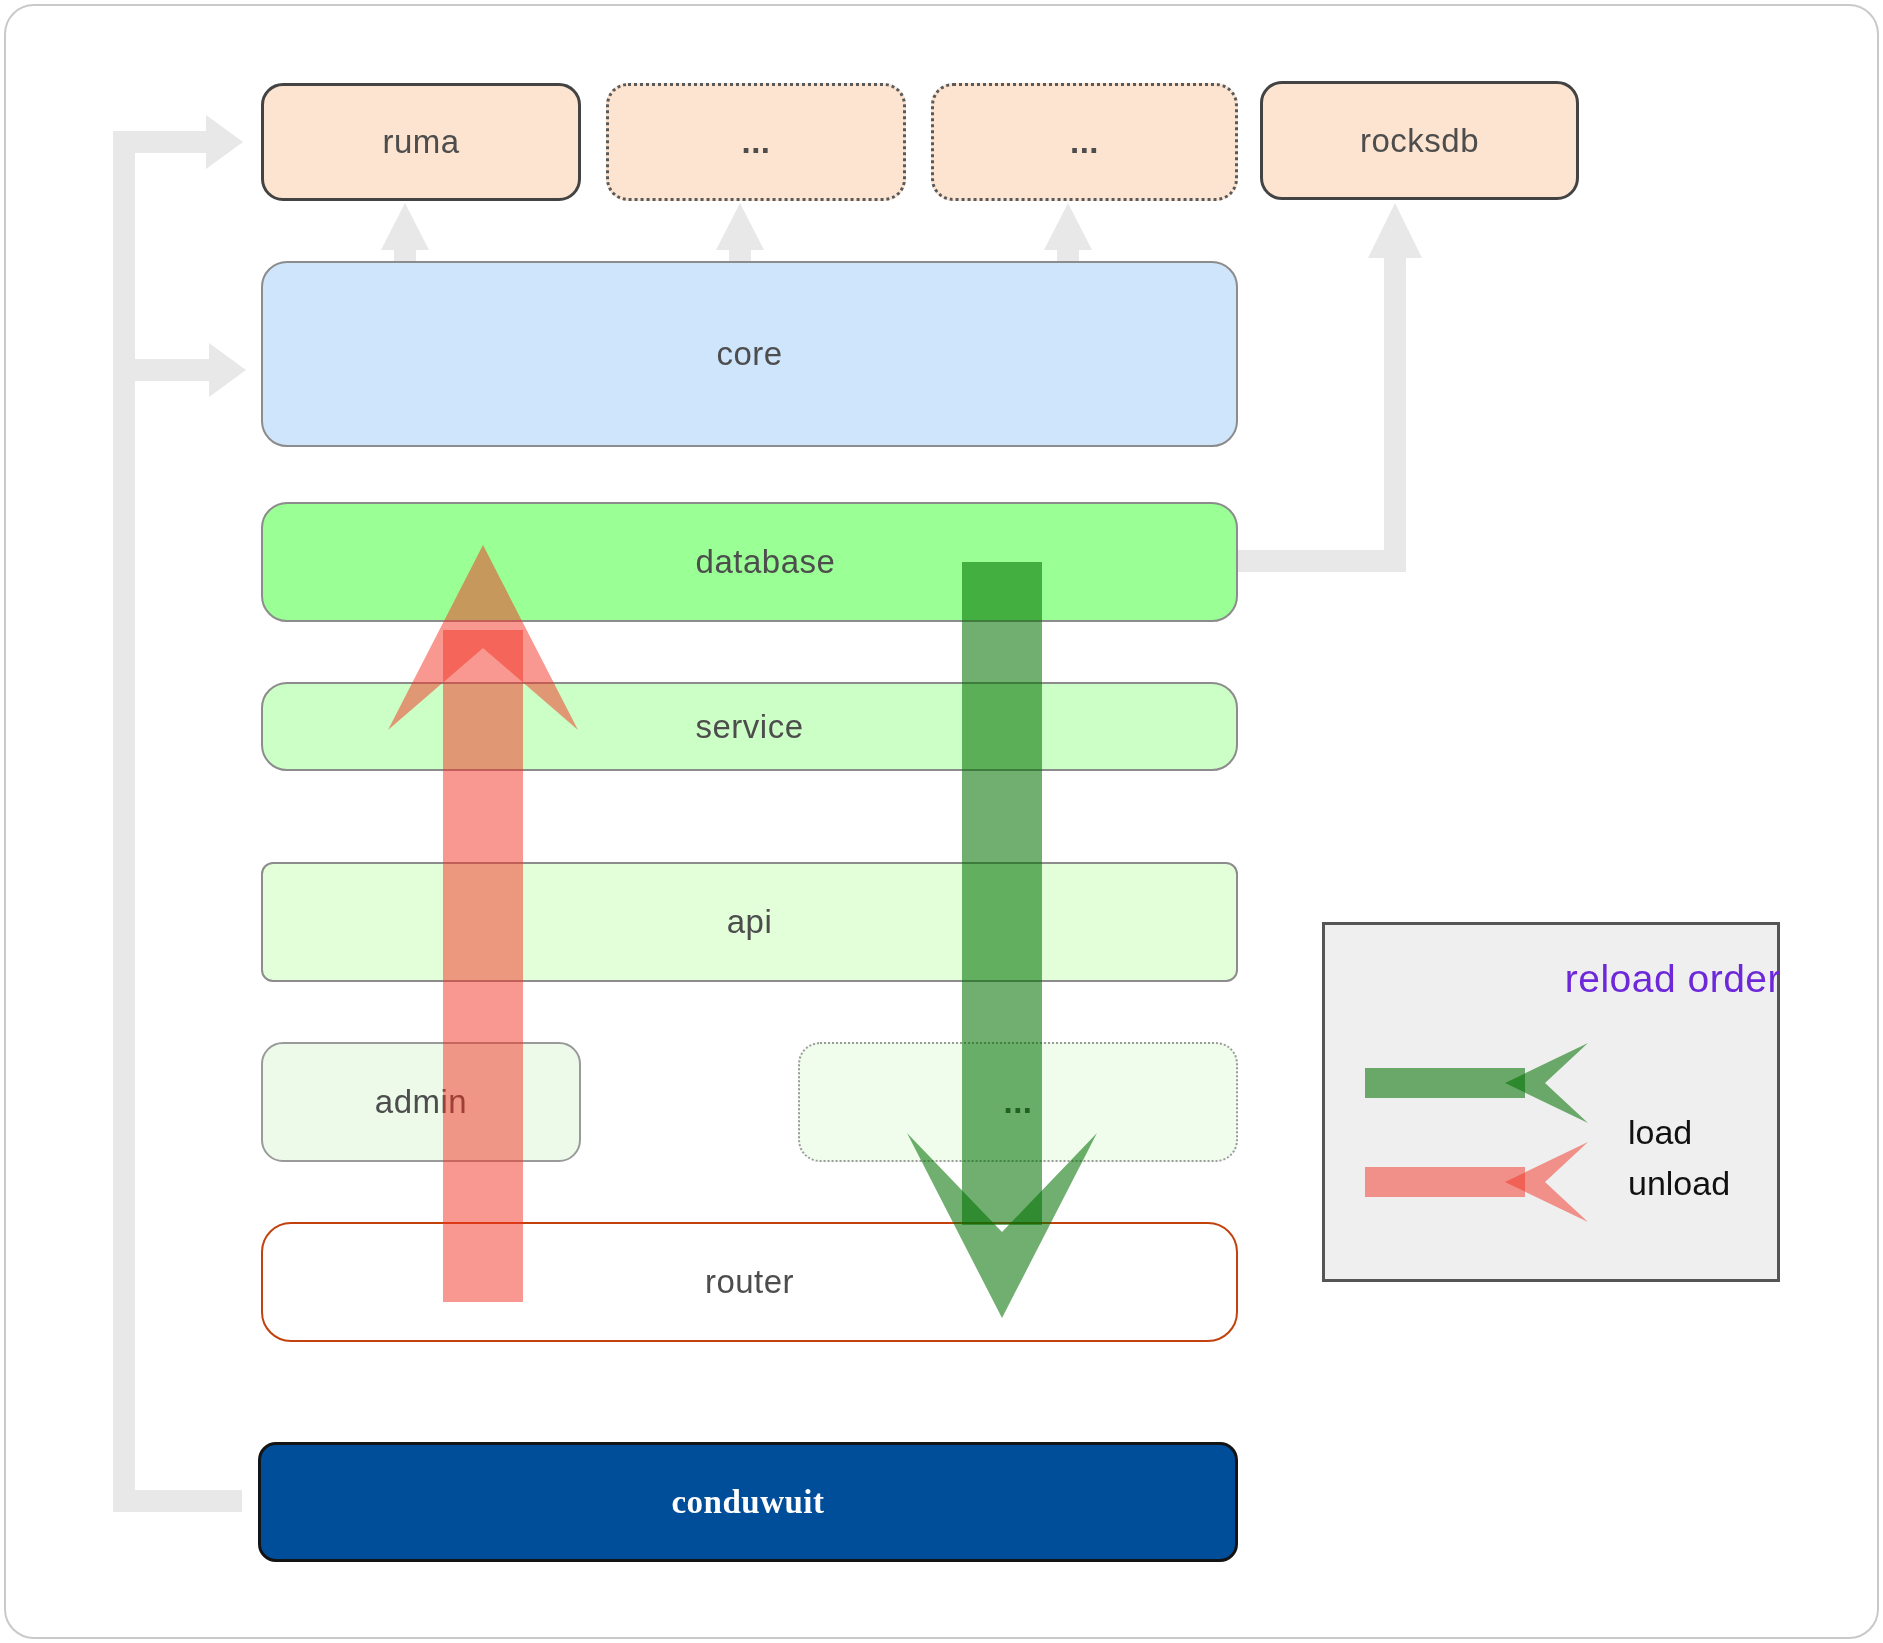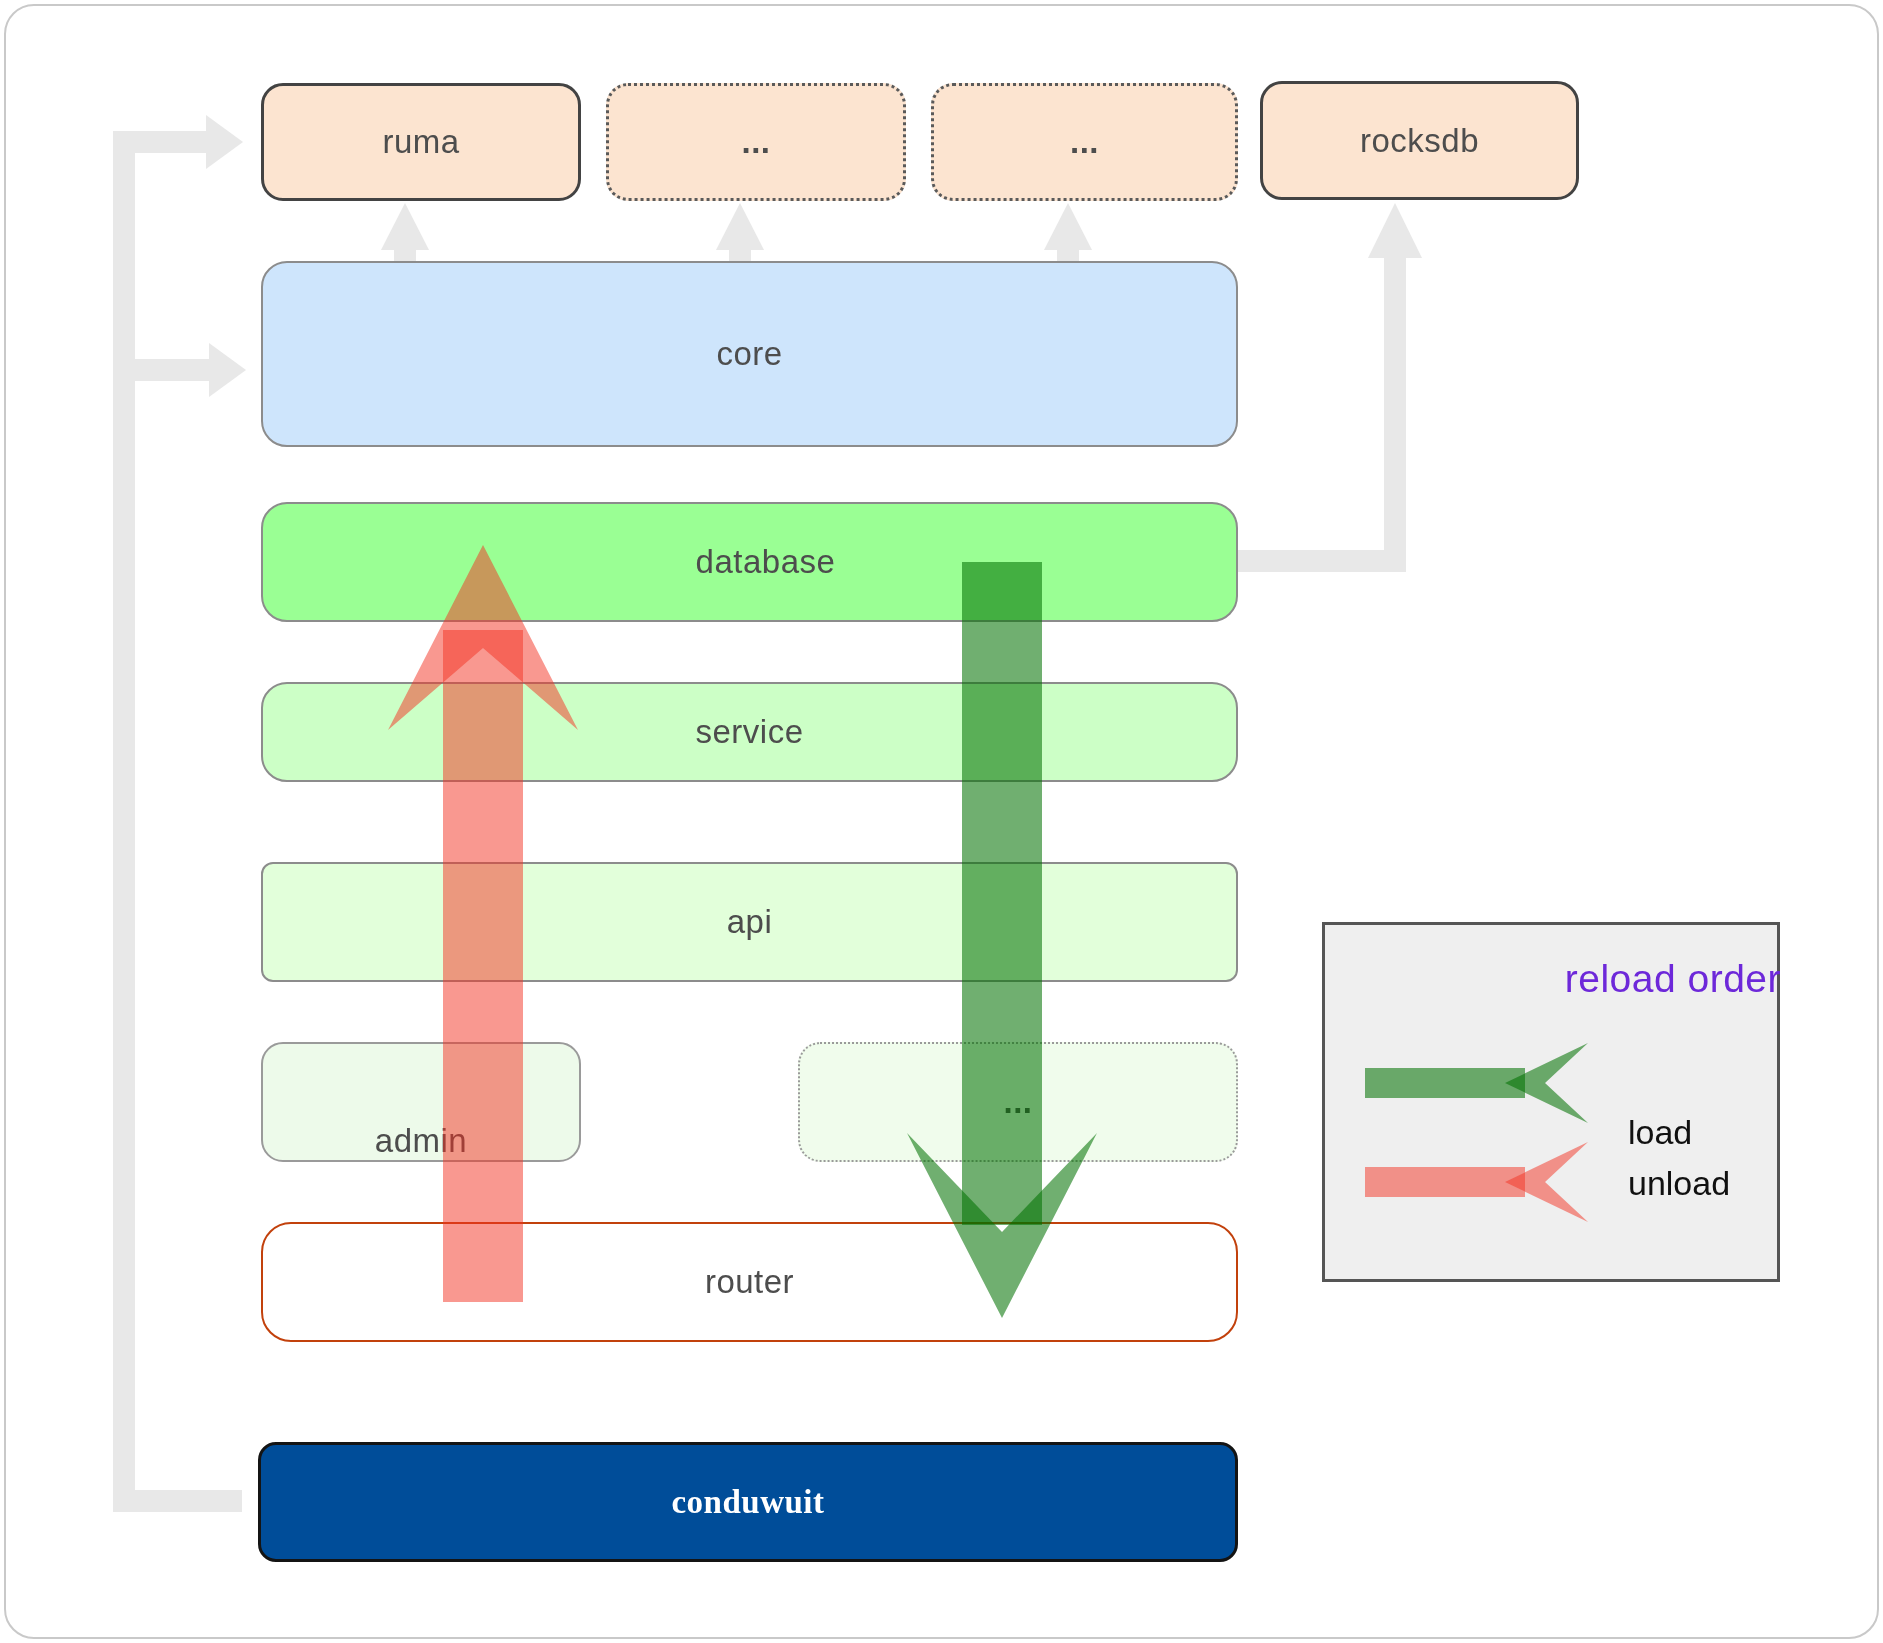--- a/index.html
+++ b/index.html
@@ -23,23 +23,23 @@
   
   .peach{background:#fce4d0;border:3px solid #434343;border-radius:22px;}
   .peach.dotted{border:3px dotted #5a5a5a;}
   #box-ruma     {left:245px;top:83px;width:320px;height:118px;}
   #box-dots-top1{left:590px;top:83px;width:300px;height:118px;}
   #box-dots-top2{left:915px;top:83px;width:307px;height:118px;}
   #box-rocksdb  {left:1244px;top:81px;width:319px;height:119px;}
   
   #box-core    {left:245px;top:261px;width:977px;height:186px;background:#cee5fc;border:2px solid #8c8c8c;border-radius:26px;}
   #box-database{left:245px;top:502px;width:977px;height:120px;background:#9aff94;border:2px solid #8c8c8c;border-radius:26px;padding-left:32px;}
-  #box-service {left:245px;top:682px;width:977px;height:100px;background:#ccffc6;border:2px solid #8c8c8c;border-radius:26px;}
+  #box-service {left:245px;top:682px;width:977px;height:89px;background:#ccffc6;border:2px solid #8c8c8c;border-radius:26px;}
   #box-api     {left:245px;top:862px;width:977px;height:120px;background:#e2ffda;border:2px solid #8c8c8c;border-radius:12px;}
-  #box-admin   {left:245px;top:1042px;width:320px;height:120px;background:#edfaea;border:2px solid #9a9a9a;border-radius:22px;align-items:flex-end;}
+  #box-admin   {left:245px;top:1042px;width:320px;height:120px;background:#edfaea;border:2px solid #9a9a9a;border-radius:22px;}
   #box-dots-admin{left:782px;top:1042px;width:440px;height:120px;background:#f0fcec;border:2px dotted #9a9a9a;border-radius:22px;}
   #box-router  {left:245px;top:1222px;width:977px;height:120px;background:#ffffff;border:2px solid #c2410c;border-radius:30px;}
   #box-conduwuit{left:242px;top:1442px;width:980px;height:120px;background:#004d99;border:3px solid #141414;border-radius:18px;
     color:#ffffff;font-weight:600;font-family:Liberation Serif, serif;}
   .bold-dots{font-weight:700;}
   
   #legend{
     position:absolute;left:1322px;top:922px;width:458px;height:360px;z-index:2;
     background:#efefef;border:3px solid #555555;box-sizing:border-box;
   }

